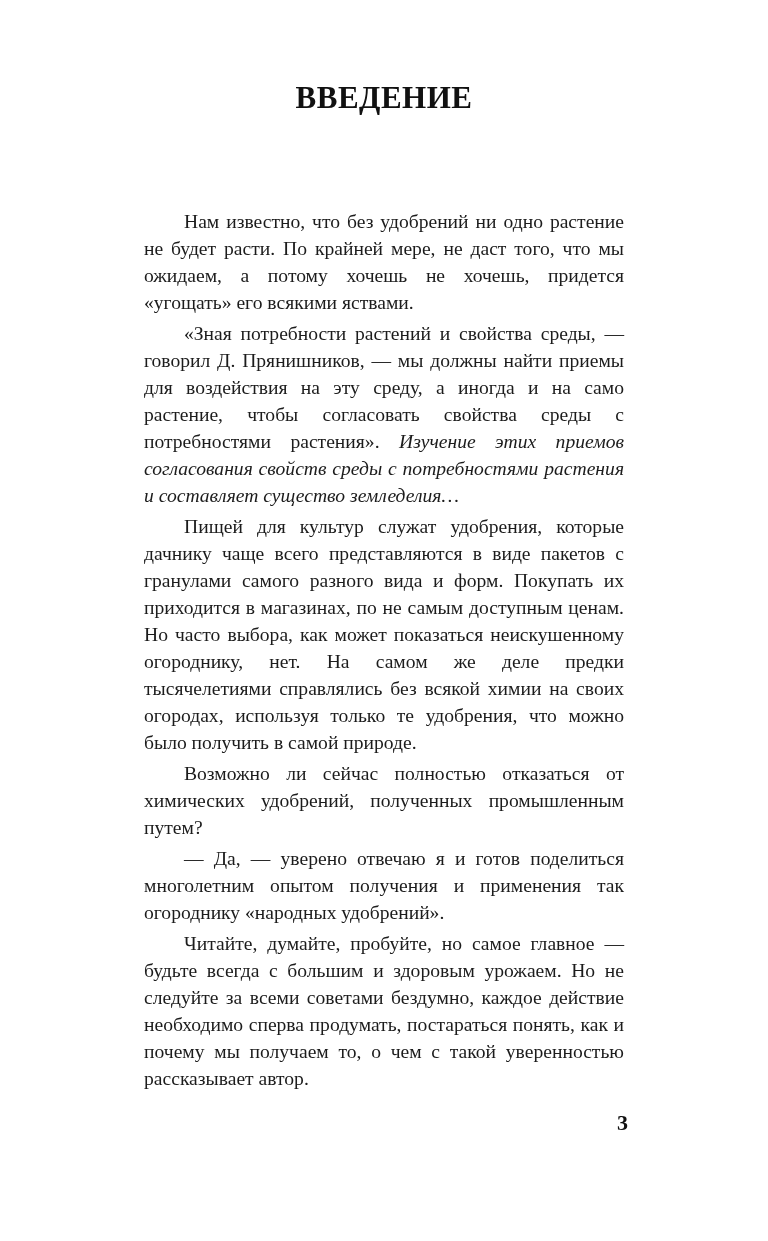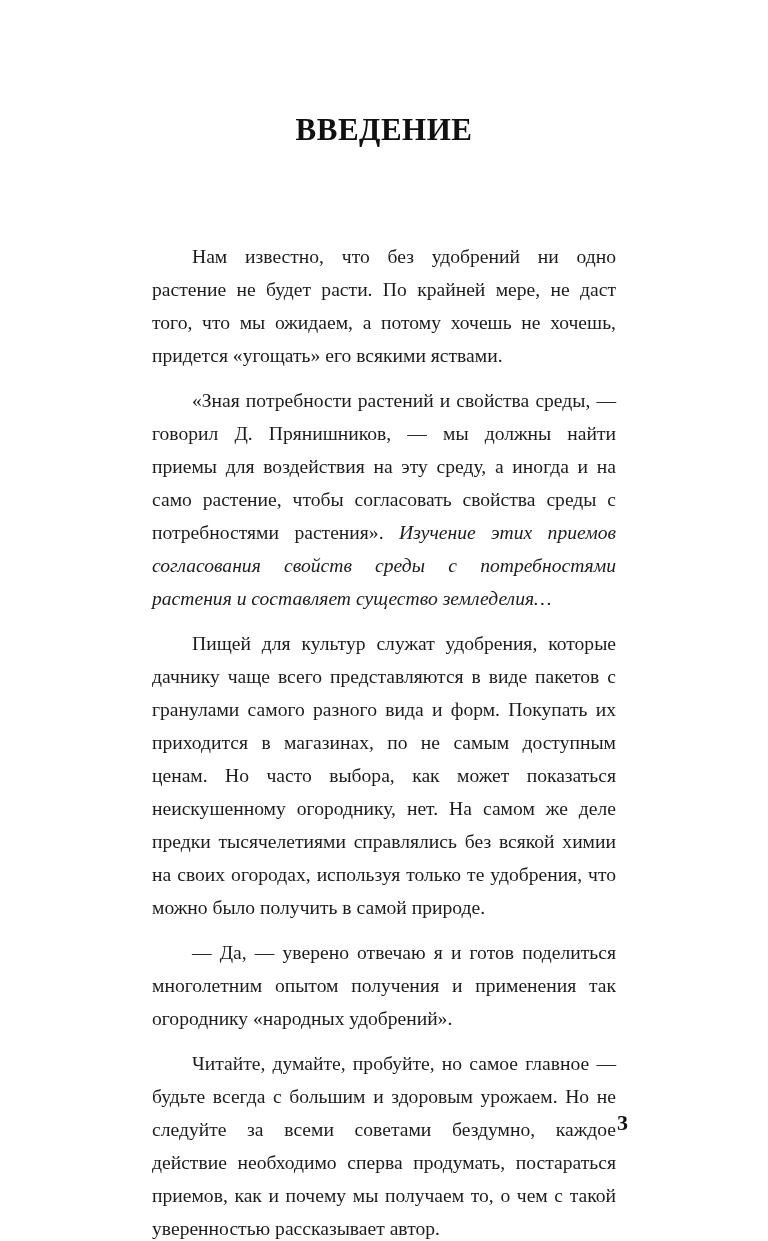--- a/index.html
+++ b/index.html
@@ -18,37 +18,37 @@
   }
   .content {
     position: absolute;
     left: 140px;
     top: 0;
     width: 488px;
     height: 1241px;
   }
   .chapter-title {
     margin: 0;
-    padding-top: 112px;
+    padding-top: 80px;
     text-align: center;
     font-size: 31px;
     font-weight: bold;
     letter-spacing: 0.5px;
     color: #111111;
     font-family: "Liberation Serif", "DejaVu Serif", serif;
   }
   .body-text {
     margin-top: 92px;
   }
   .para {
-    margin: 12px;
+    margin: 4px;
     text-indent: 40px;
     text-align: justify;
     font-size: 19.6px;
-    line-height: 33px;
+    line-height: 27px;
     color: #1c1c1c;
     hyphens: manual;
   }
   .para + .para {
     margin-top: 0;
   }
   .italic-run {
     font-style: italic;
   }
   .page-number {
@@ -71,23 +71,24 @@
     <h1 class="chapter-title">ВВЕДЕНИЕ</h1>
 
     <div class="body-text">
 
       <p class="para">Нам известно, что без удобрений ни одно растение не будет расти. По крайней мере, не даст того, что мы ожидаем, а потому хочешь не хочешь, придется «угощать» его всякими яствами.</p>
 
       <p class="para"><span>«Зная потребности растений и свойства среды, — говорил Д. Прянишников, — мы должны найти приемы для воздействия на эту среду, а иногда и на само растение, чтобы согласовать свойства среды с потребностями растения». </span><span class="italic-run">Изучение этих приемов согласования свойств среды с потребностями растения и составляет существо земледелия…</span></p>
 
       <p class="para">Пищей для культур служат удобрения, которые дачнику чаще всего представляются в виде пакетов с гранулами самого разного вида и форм. Покупать их приходится в магазинах, по не самым доступным ценам. Но часто выбора, как может показаться неискушенному огороднику, нет. На самом же деле предки тысячелетиями справлялись без всякой химии на своих огородах, используя только те удобрения, что можно было получить в самой природе.</p>
 
+      <p class="para">Возможно ли сейчас полностью отказаться от химических удобрений, полученных промышленным путем?</p>
 
       <p class="para">— Да, — уверено отвечаю я и готов поделиться многолетним опытом получения и применения так огороднику «народных удобрений».</p>
 
-      <p class="para">Читайте, думайте, пробуйте, но самое главное — будьте всегда с большим и здоровым урожаем. Но не следуйте за всеми советами бездумно, каждое действие необходимо сперва продумать, постараться приемов, как и почему мы получаем то, о чем с такой уверенностью рассказывает автор.</p>
+      <p class="para">Читайте, думайте, пробуйте, но самое главное — будьте всегда с большим и здоровым урожаем. Но не следуйте за всеми советами бездумно, каждое действие необходимо сперва продумать, постараться понять, как и почему мы получаем то, о чем с такой уверенностью рассказывает автор.</p>
 
     </div>
 
     <div class="page-number">3</div>
 
   </div>
 </div>
 
 </body></html>

